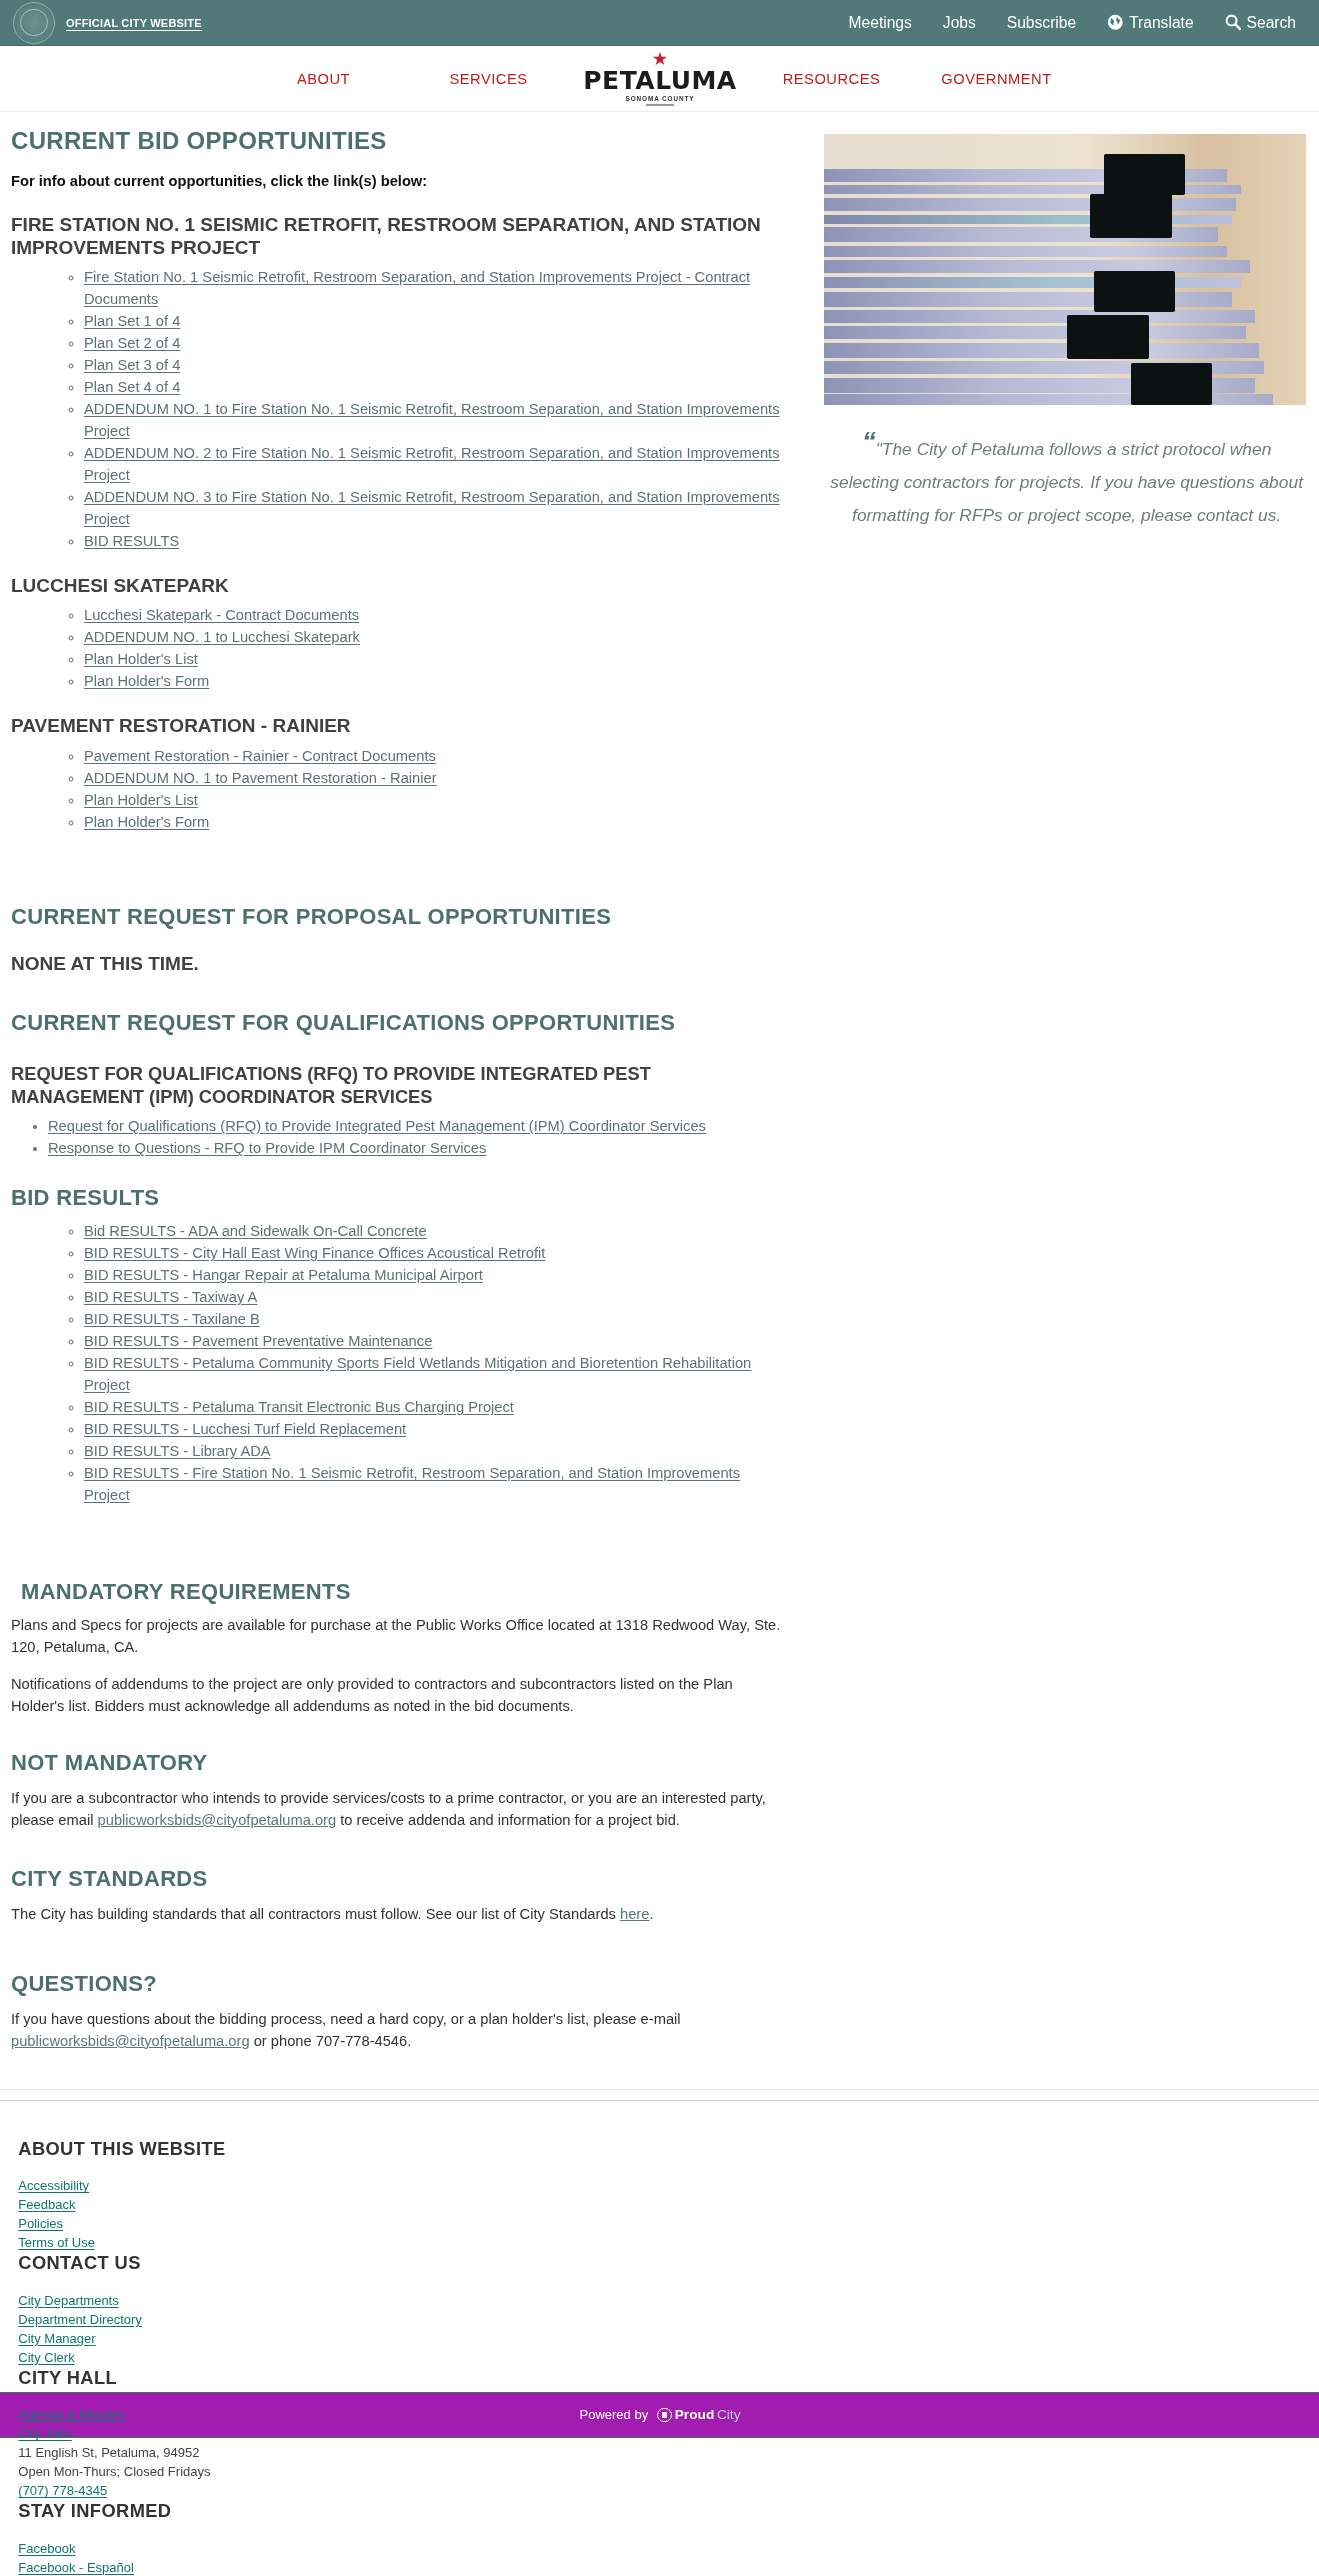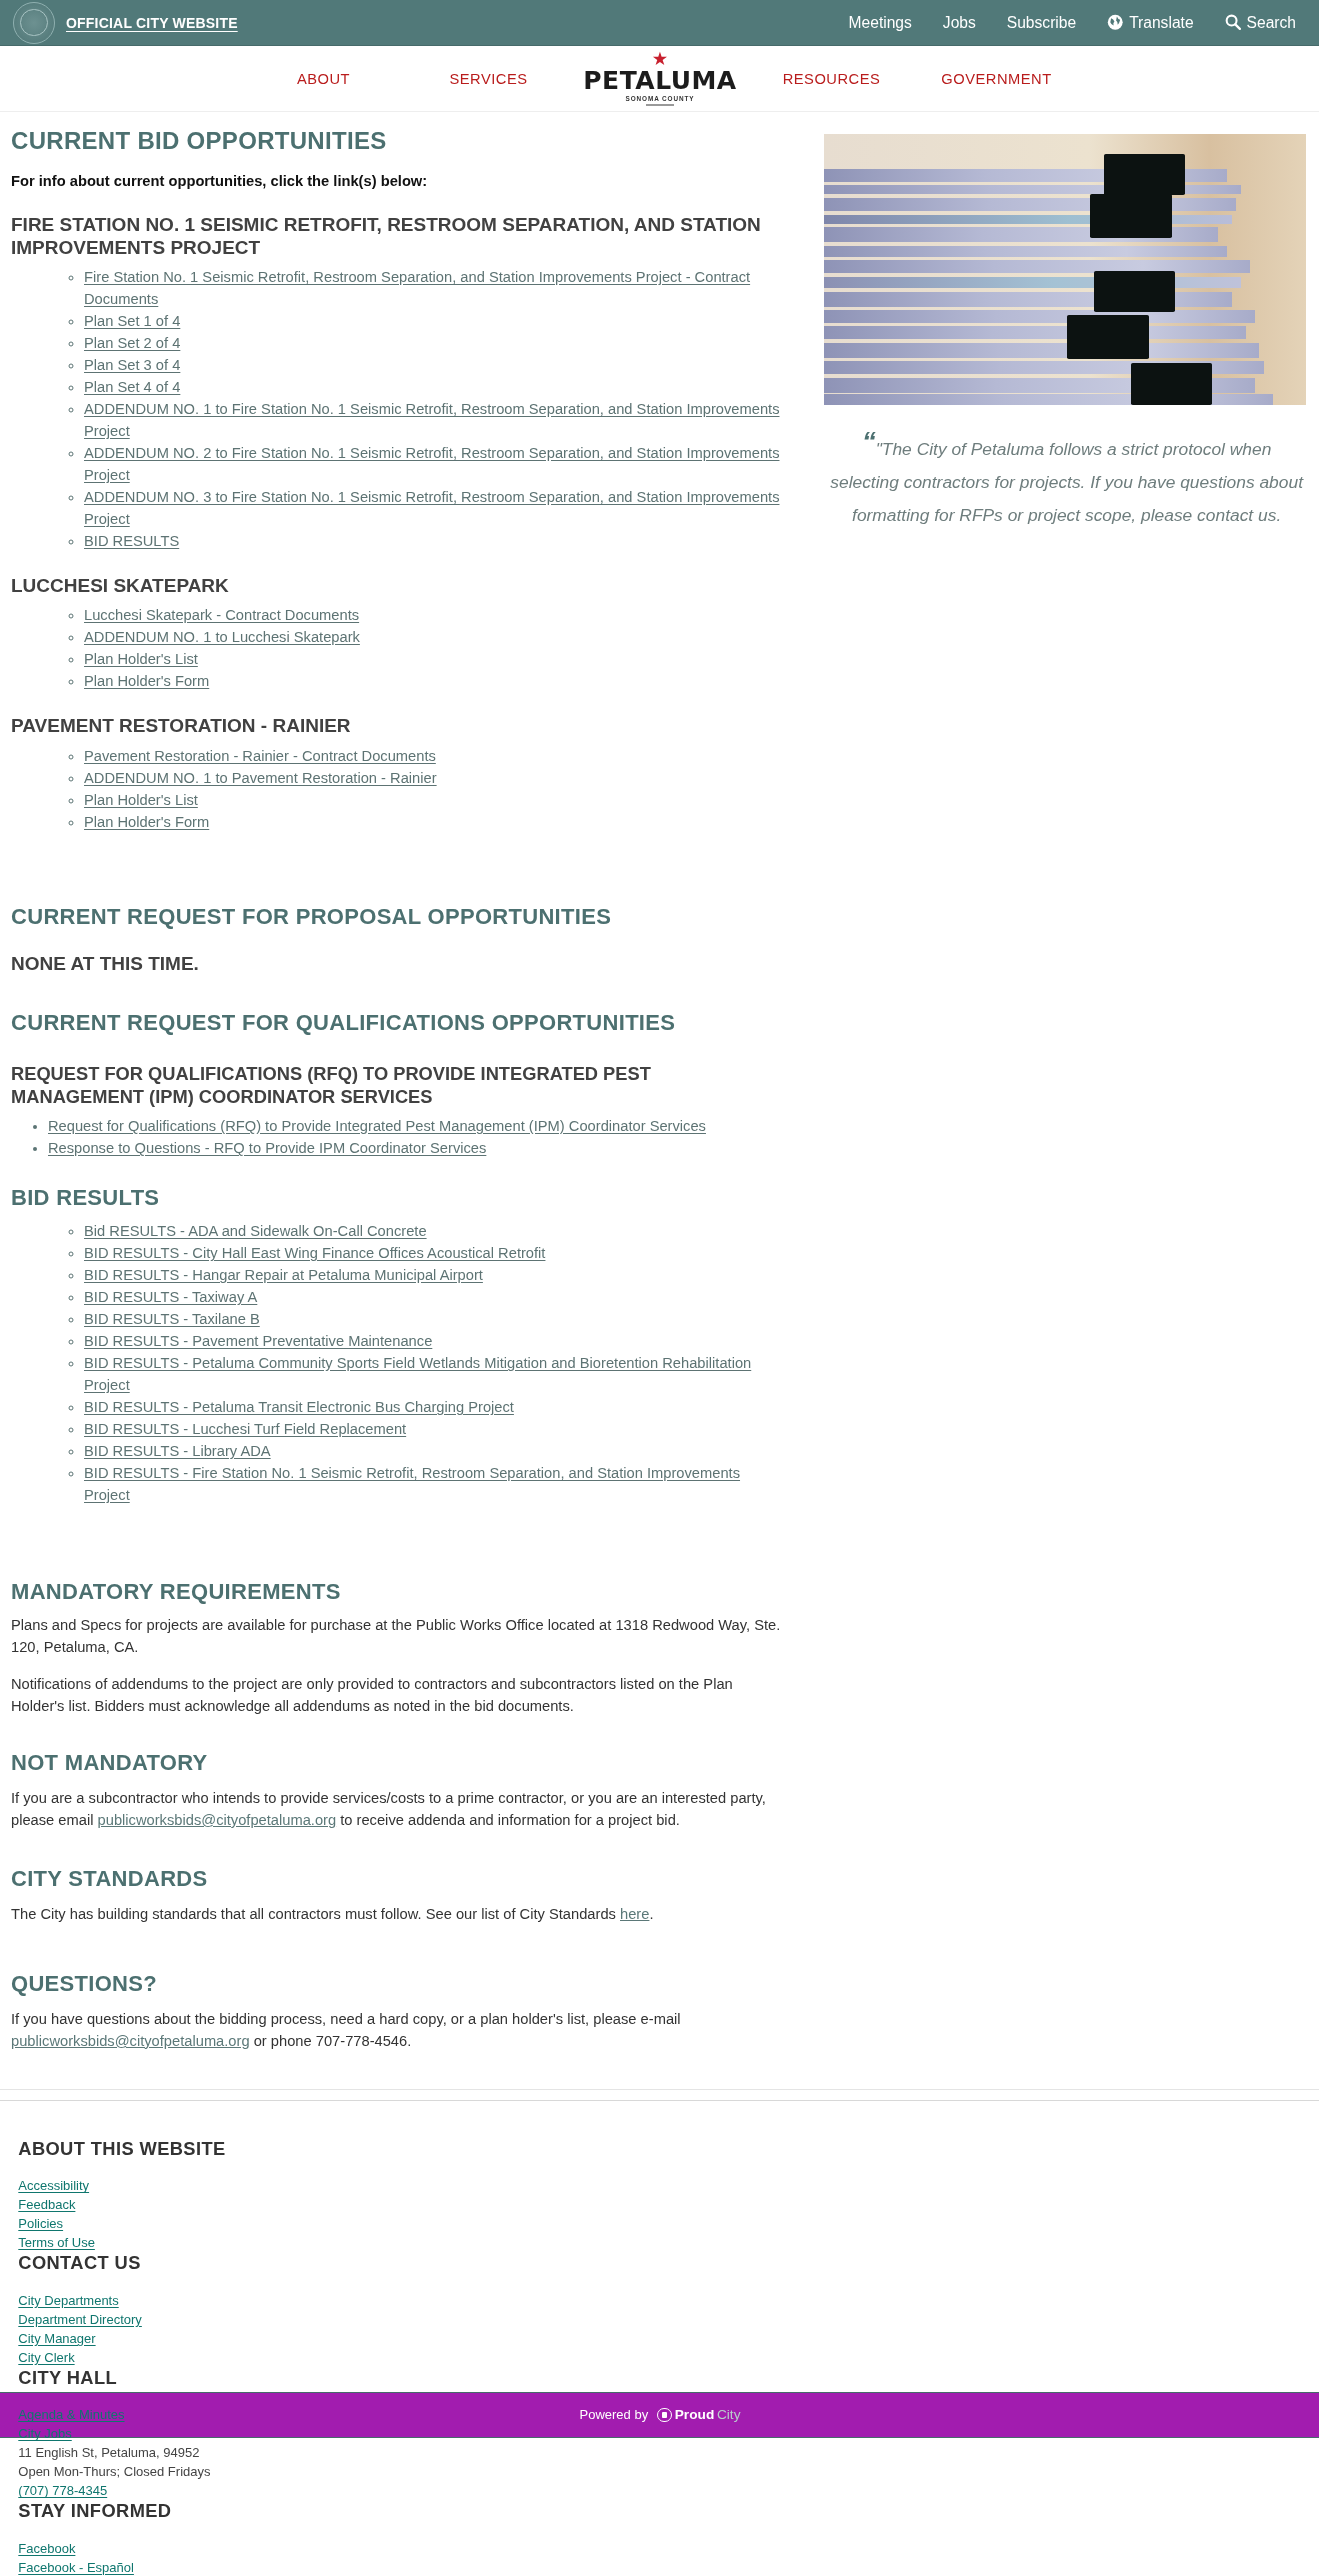--- a/index.html
+++ b/index.html
@@ -5,21 +5,21 @@
   * { box-sizing: border-box; margin: 0; padding: 0; }
   html, body { width: 1320px; background: #ffffff; }
   body { font-family: "Liberation Sans", sans-serif; color: #333; min-height: 2576px; position: relative; }
   a { color: inherit; }
 
   
   .topbar { height: 46px; background: #517979; display: flex; align-items: center; justify-content: space-between; padding: 0 13px 0 13px; border-bottom: 1.8px solid #466a6a; }
   .topbar-left { display: flex; align-items: center; gap: 11px; }
   .seal { width: 42px; height: 42px; border-radius: 50%; border: 1.8px solid #8fb0b0; background: radial-gradient(circle, #6d9191 0%, #5a8080 60%, #4e7373 100%); display: flex; align-items: center; justify-content: center; }
   .seal-inner { width: 27.5px; height: 27.5px; border-radius: 50%; border: 0.9px solid #a9c4c4; }
-  .official { color: #fff; font-weight: bold; font-size: 14px; text-decoration: underline; text-underline-offset: 2.7px; letter-spacing: 0.2px; }
+  .official { color: #fff; font-weight: bold; font-size: 11px; text-decoration: underline; text-underline-offset: 2.7px; letter-spacing: 0.2px; }
   .topbar-right { display: flex; align-items: center; gap: 31px; padding-right: 11px; }
   .top-link { color: #fff; font-size: 15.6px; text-decoration: none; display: flex; align-items: center; gap: 5.5px; }
   .top-link svg { width: 16.5px; height: 16.5px; }
 
   
   .mainnav { height: 66px; display: flex; align-items: center; justify-content: center; border-bottom: 0.9px solid #eeeeee; position: relative; }
   .nav-item { color: #b91c1c; font-size: 14.7px; letter-spacing: 0.5px; text-decoration: none; width: 165px; text-align: center; }
   .logo { width: 156px; display: flex; flex-direction: column; align-items: center; margin: 0 11px; }
   .logo-star { color: #c8202e; font-size: 18.3px; line-height: 16.5px; }
   .logo-name { font-family: "DejaVu Sans", sans-serif; font-weight: bold; font-size: 25px; color: #1c1c1c; letter-spacing: 0.5px; line-height: 27.5px; }
@@ -160,21 +160,21 @@
       <li><a href="#">BID RESULTS - Taxiway A</a></li>
       <li><a href="#">BID RESULTS - Taxilane B</a></li>
       <li><a href="#">BID RESULTS - Pavement Preventative Maintenance</a></li>
       <li><a href="#">BID RESULTS - Petaluma Community Sports Field Wetlands Mitigation and Bioretention Rehabilitation Project</a></li>
       <li><a href="#">BID RESULTS - Petaluma Transit Electronic Bus Charging Project</a></li>
       <li><a href="#">BID RESULTS - Lucchesi Turf Field Replacement</a></li>
       <li><a href="#">BID RESULTS - Library ADA</a></li>
       <li><a href="#">BID RESULTS - Fire Station No. 1 Seismic Retrofit, Restroom Separation, and Station Improvements Project</a></li>
     </ul>
 
-    <h2 class="sec" style="margin-top:73px; font-size:22px;">MANDATORY REQUIREMENTS</h2>
+    <h2 class="sec" style="margin-top:73px; font-size:22px;margin-left:10px;">MANDATORY REQUIREMENTS</h2>
     <p class="body" style="margin-top:9.2px;">Plans and Specs for projects are available for purchase at the Public Works Office located at 1318 Redwood Way, Ste. 120, Petaluma, CA.</p>
     <p class="body" style="margin-top:14.7px;">Notifications of addendums to the project are only provided to contractors and subcontractors listed on the Plan Holder's list. Bidders must acknowledge all addendums as noted in the bid documents.</p>
 
     <h2 class="sec" style="margin-top:33px; font-size:22px;">NOT MANDATORY</h2>
     <p class="body" style="margin-top:11px;">
       <span>If you are a subcontractor who intends to provide services/costs to a prime contractor, or you are an interested party, please email </span><a href="#">publicworksbids@cityofpetaluma.org</a><span> to receive addenda and information for a project bid.</span>
     </p>
 
     <h2 class="sec" style="margin-top:35px; font-size:22px;">CITY STANDARDS</h2>
     <p class="body" style="margin-top:11px;">

